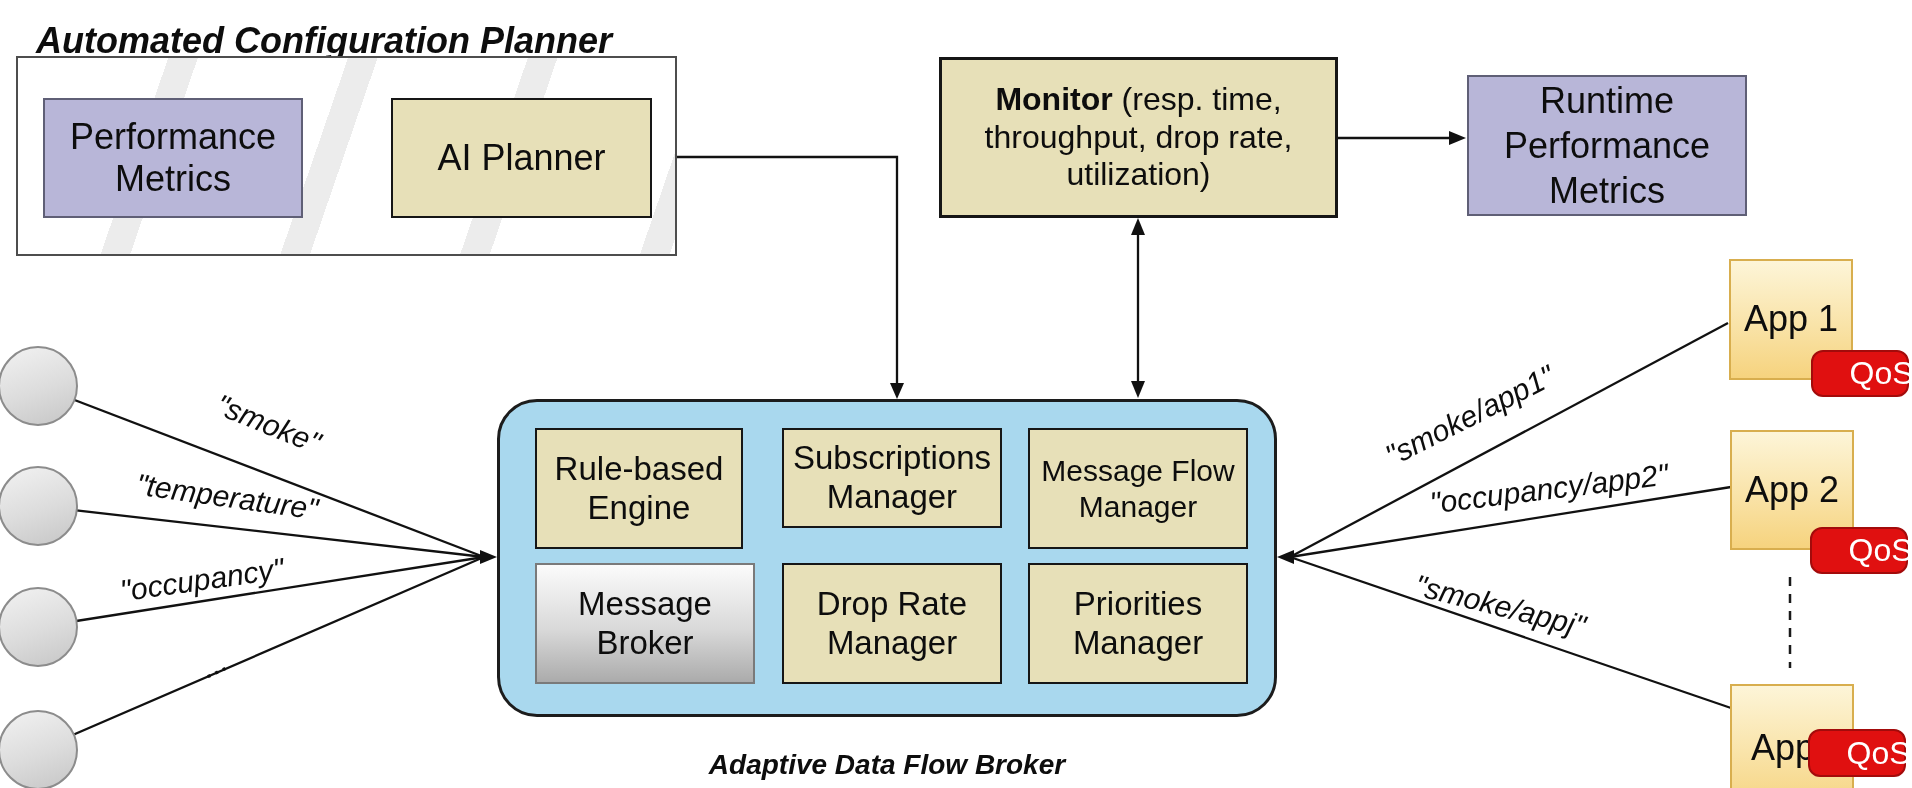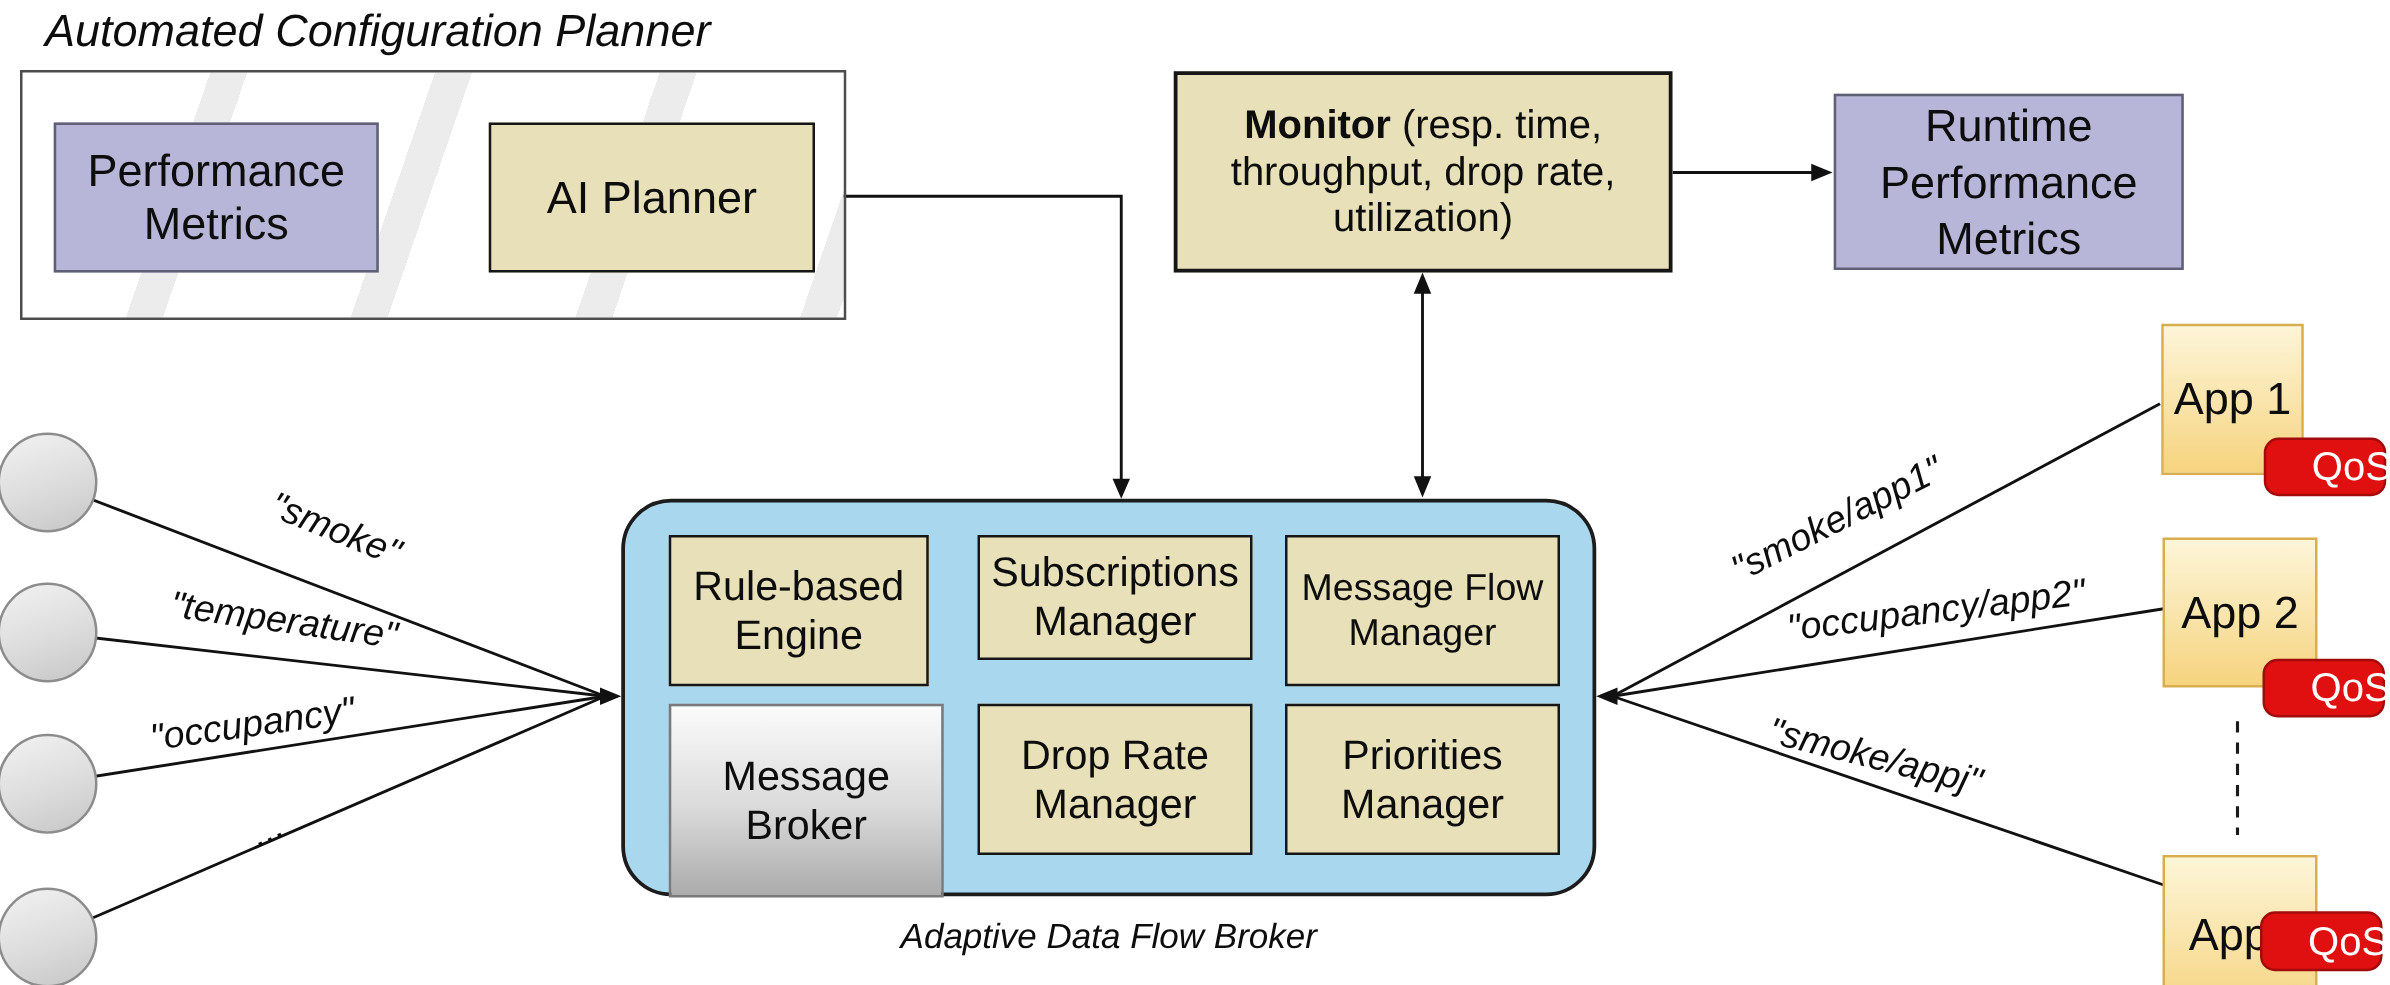--- a/index.html
+++ b/index.html
@@ -3,21 +3,21 @@
 <meta charset="utf-8">
 <style>
   html,body{margin:0;padding:0;background:#ffffff;}
   body{width:1912px;height:788px;position:relative;overflow:hidden;
        font-family:"Liberation Sans", sans-serif;color:#0d0d0d;}
   .abs{position:absolute;box-sizing:border-box;}
   .box{display:flex;align-items:center;justify-content:center;text-align:center;
        white-space:pre-line;line-height:1.17;}
   .tan{background:#e7e0b8;border:2px solid #161616;}
   .lavender{background:#b8b6d8;border:2px solid #5f5f76;}
-  .title{font-weight:normal;font-style:italic;font-size:36px;white-space:nowrap;}
+  .title{font-weight:bold;font-style:italic;font-size:36px;white-space:nowrap;margin-top:16px;}
   .module{font-size:33px;}
   .planner-container{background:
       repeating-linear-gradient(109deg,#ffffff 0px,#ffffff 142px,#ececec 142px,#ececec 170px);
       border:2px solid #4d4d4d;}
   .broker-shell{background:#a9d8ee;border:3px solid #1c1c1c;border-radius:40px;}
   .msgbroker{background:linear-gradient(180deg,#fbfbfb 0%,#d9d9d9 55%,#ababab 100%);
       border:2px solid #7a7a7a;}
   .sensor{width:80px;height:80px;border-radius:50%;
       background:linear-gradient(160deg,#f2f2f2 0%,#dcdcdc 55%,#c6c6c6 100%);
       border:2px solid #8c8c8c;}
@@ -82,21 +82,21 @@
 Metrics</div>
 
 <div class="abs broker-shell" style="left:497px;top:399px;width:780px;height:318px;"></div>
 
 <div class="abs box tan module" style="left:535px;top:428px;width:208px;height:121px;">Rule-based
 Engine</div>
 <div class="abs box tan module" style="left:782px;top:428px;width:220px;height:100px;">Subscriptions
 Manager</div>
 <div class="abs box tan module" style="left:1028px;top:428px;width:220px;height:121px;font-size:30px;">Message Flow
 Manager</div>
-<div class="abs box msgbroker module" style="left:535px;top:563px;width:220px;height:155px;">Message
+<div class="abs box msgbroker module" style="left:535px;top:563px;width:220px;height:121px;">Message
 Broker</div>
 <div class="abs box tan module" style="left:782px;top:563px;width:220px;height:121px;">Drop Rate
 Manager</div>
 <div class="abs box tan module" style="left:1028px;top:563px;width:220px;height:121px;">Priorities
 Manager</div>
 
 <div class="abs title" style="left:637px;top:733px;width:500px;text-align:center;font-size:28px;">Adaptive Data Flow Broker</div>
 
 <div class="abs sensor" style="left:-2px;top:346px;"></div>
 <div class="abs sensor" style="left:-2px;top:466px;"></div>
@@ -105,20 +105,20 @@
 
 <div class="edge-label" style="left:268px;top:424px;transform:translate(-50%,-50%) rotate(22deg);">"smoke"</div>
 <div class="edge-label" style="left:227px;top:497px;transform:translate(-50%,-50%) rotate(8deg);">"temperature"</div>
 <div class="edge-label" style="left:202px;top:580px;transform:translate(-50%,-50%) rotate(-8deg);">"occupancy"</div>
 <div class="edge-label" style="left:213px;top:665px;transform:translate(-50%,-50%) rotate(-25deg);font-style:normal;">...</div>
 
 <div class="edge-label" style="left:1470px;top:416px;transform:translate(-50%,-50%) rotate(-27deg);">"smoke/app1"</div>
 <div class="edge-label" style="left:1549px;top:489px;transform:translate(-50%,-50%) rotate(-7deg);">"occupancy/app2"</div>
 <div class="edge-label" style="left:1500px;top:606px;transform:translate(-50%,-50%) rotate(14deg);">"smoke/appj"</div>
 
-<div class="abs box appbox" style="left:1729px;top:259px;width:114px;height:121px;">App 1</div>
+<div class="abs box appbox" style="left:1729px;top:259px;width:124px;height:121px;">App 1</div>
 <div class="abs qos" style="left:1811px;top:350px;width:98px;height:47px;">QoS</div>
 
 <div class="abs box appbox" style="left:1730px;top:430px;width:124px;height:120px;">App 2</div>
 <div class="abs qos" style="left:1810px;top:527px;width:98px;height:47px;">QoS</div>
 
 <div class="abs box appbox" style="left:1730px;top:684px;width:124px;height:128px;">App j</div>
 <div class="abs qos" style="left:1808px;top:729px;width:98px;height:48px;">QoS</div>
 
 </body></html>

